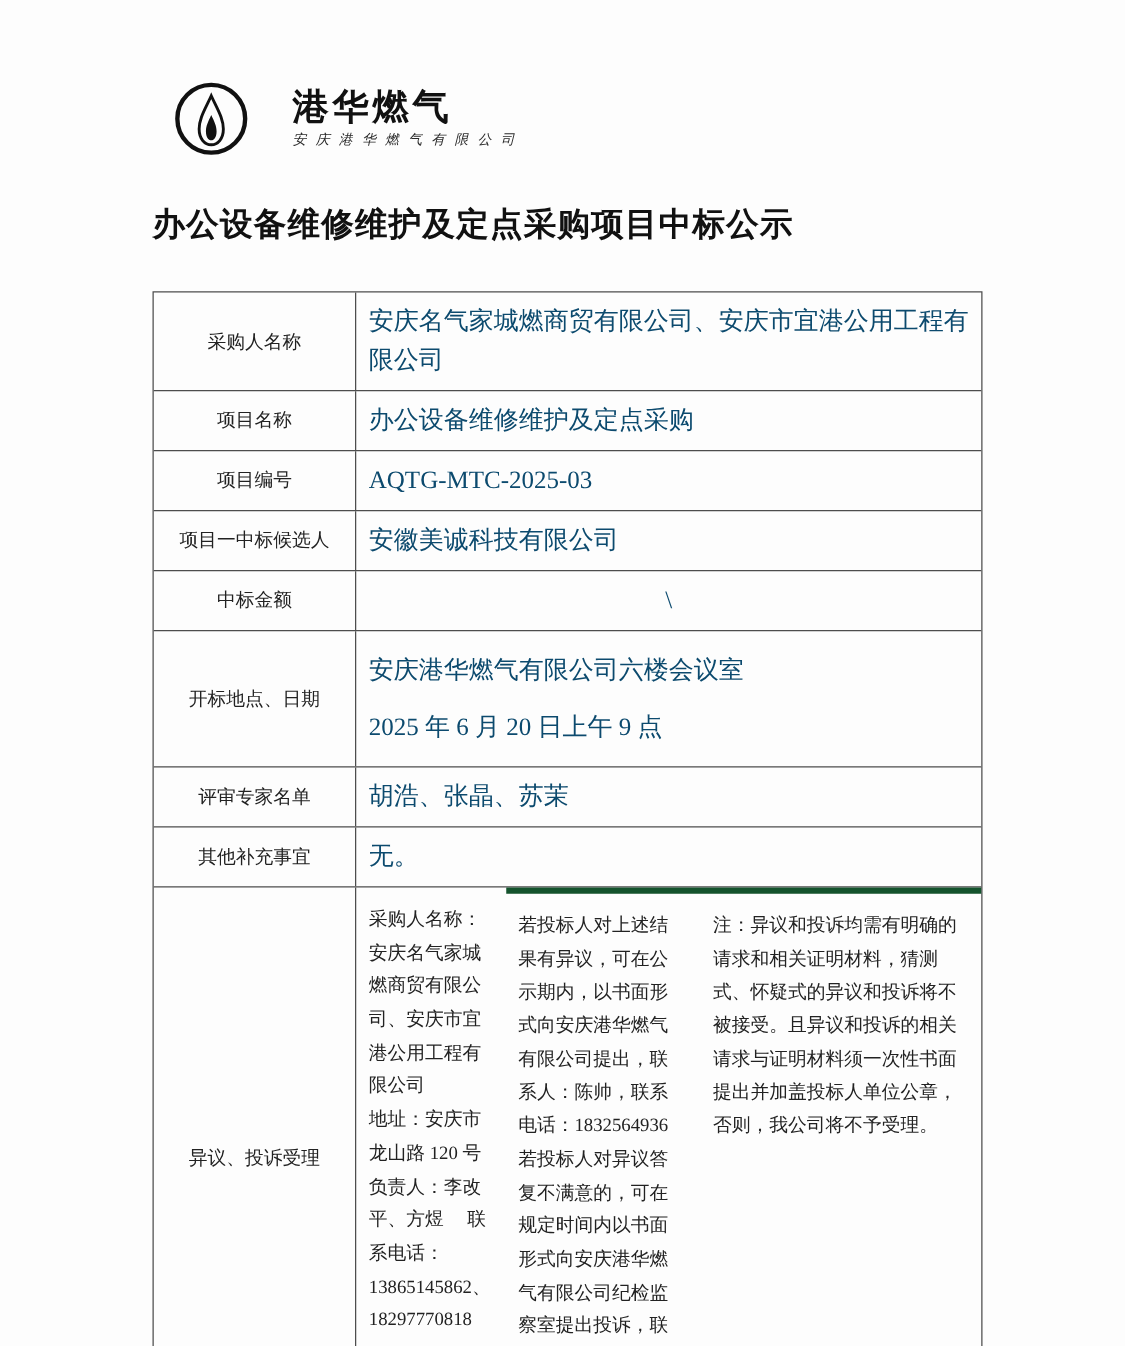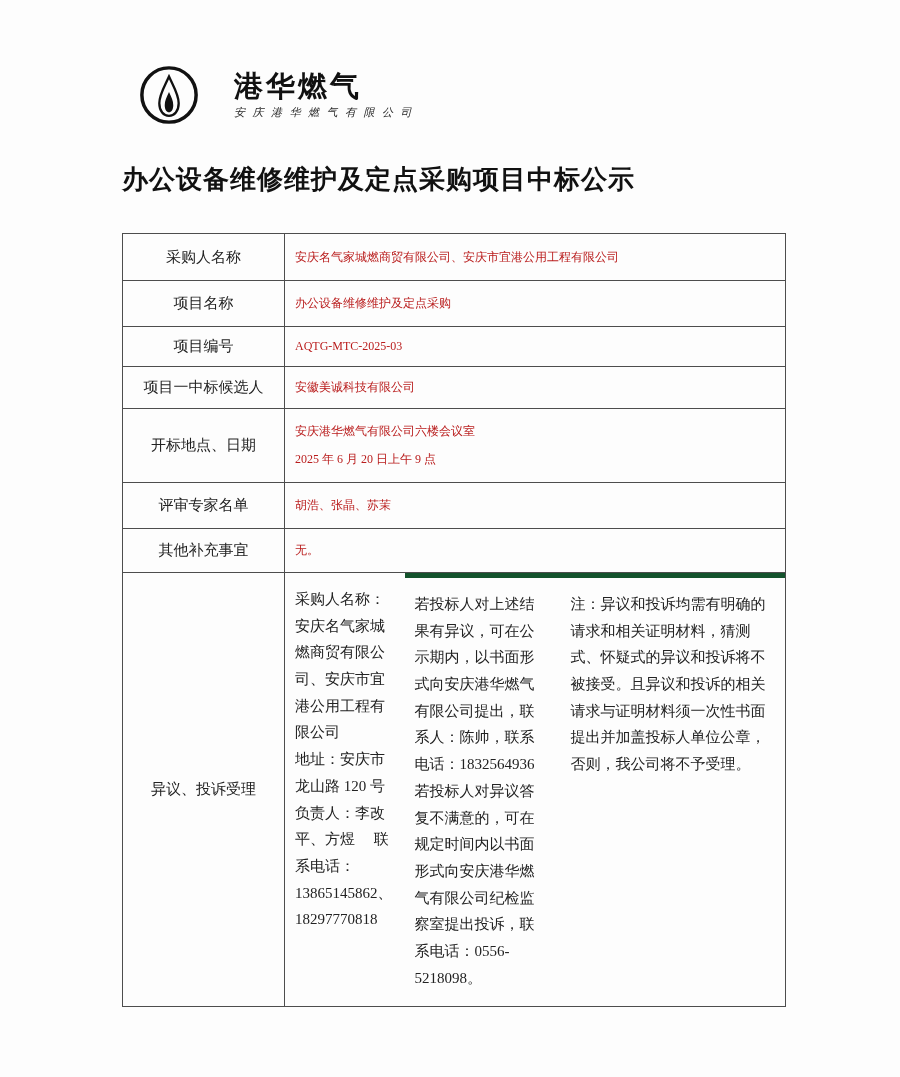--- a/index.html
+++ b/index.html
@@ -75,25 +75,25 @@
     justify-content: center;
     text-align: center;
     font-size: 15px;
     padding: 6px 4px;
     color: #222;
   }
   .t-value {
     flex: 1 1 auto;
     display: flex;
     align-items: center;
-    font-size: 12px;
+    font-size: 20px;
     padding: 8px 10px;
     white-space: pre-line;
     line-height: 1.55;
-    color: #b91c1c;
+    color: #0c4a6e;
   }
   .t-value.center { justify-content: center; }
   .t-value.wide-lines { line-height: 2.3; }
   .r-h46 { min-height: 46px; }
   .r-h40 { min-height: 40px; }
   .r-h42 { min-height: 42px; }
   .r-h44 { min-height: 44px; }
   .r-h74 { min-height: 74px; }
   
   .obj-blocks { flex: 1 1 auto; display: flex; flex-direction: row; }
@@ -143,20 +143,24 @@
     <div class="t-row r-h40">
       <div class="t-label">项目编号</div>
       <div class="t-value">AQTG-MTC-2025-03</div>
     </div>
 
     <div class="t-row r-h42">
       <div class="t-label">项目一中标候选人</div>
       <div class="t-value">安徽美诚科技有限公司</div>
     </div>
 
+    <div class="t-row r-h44">
+      <div class="t-label">中标金额</div>
+      <div class="t-value center">\</div>
+    </div>
 
     <div class="t-row r-h74">
       <div class="t-label">开标地点、日期</div>
       <div class="t-value wide-lines">安庆港华燃气有限公司六楼会议室
 2025 年 6 月 20 日上午 9 点</div>
     </div>
 
     <div class="t-row r-h46">
       <div class="t-label">评审专家名单</div>
       <div class="t-value">胡浩、张晶、苏茉</div>

